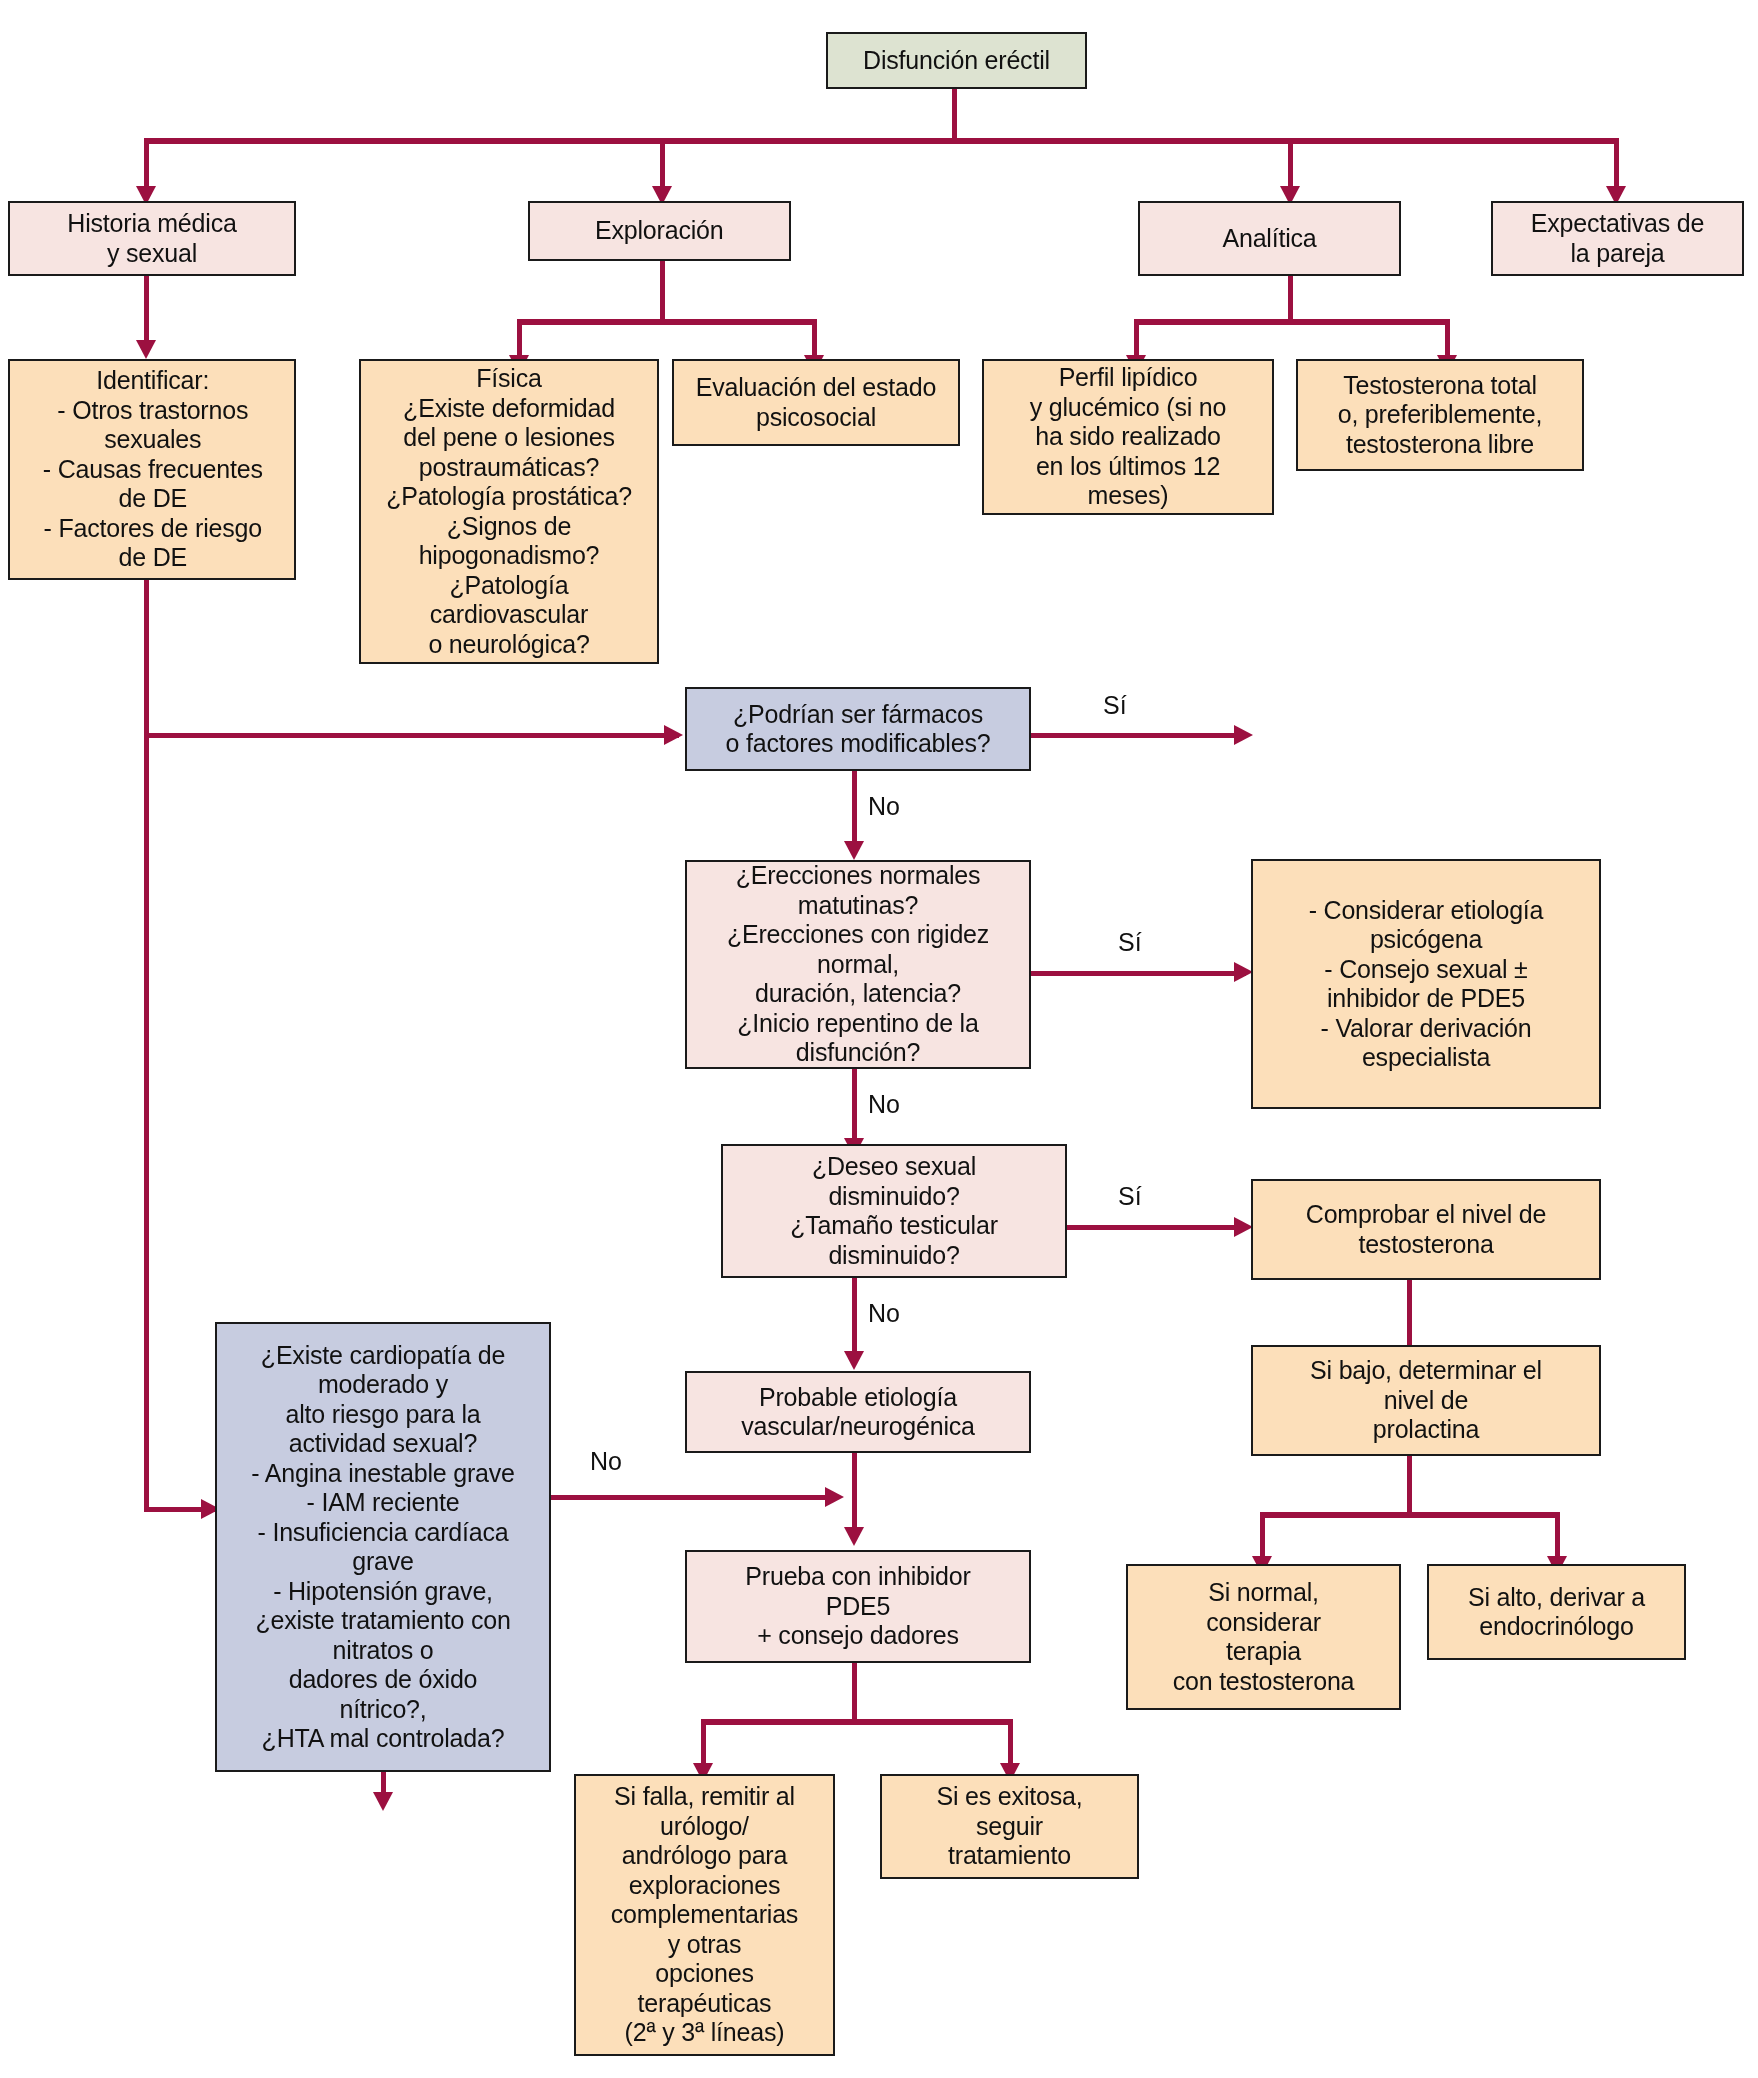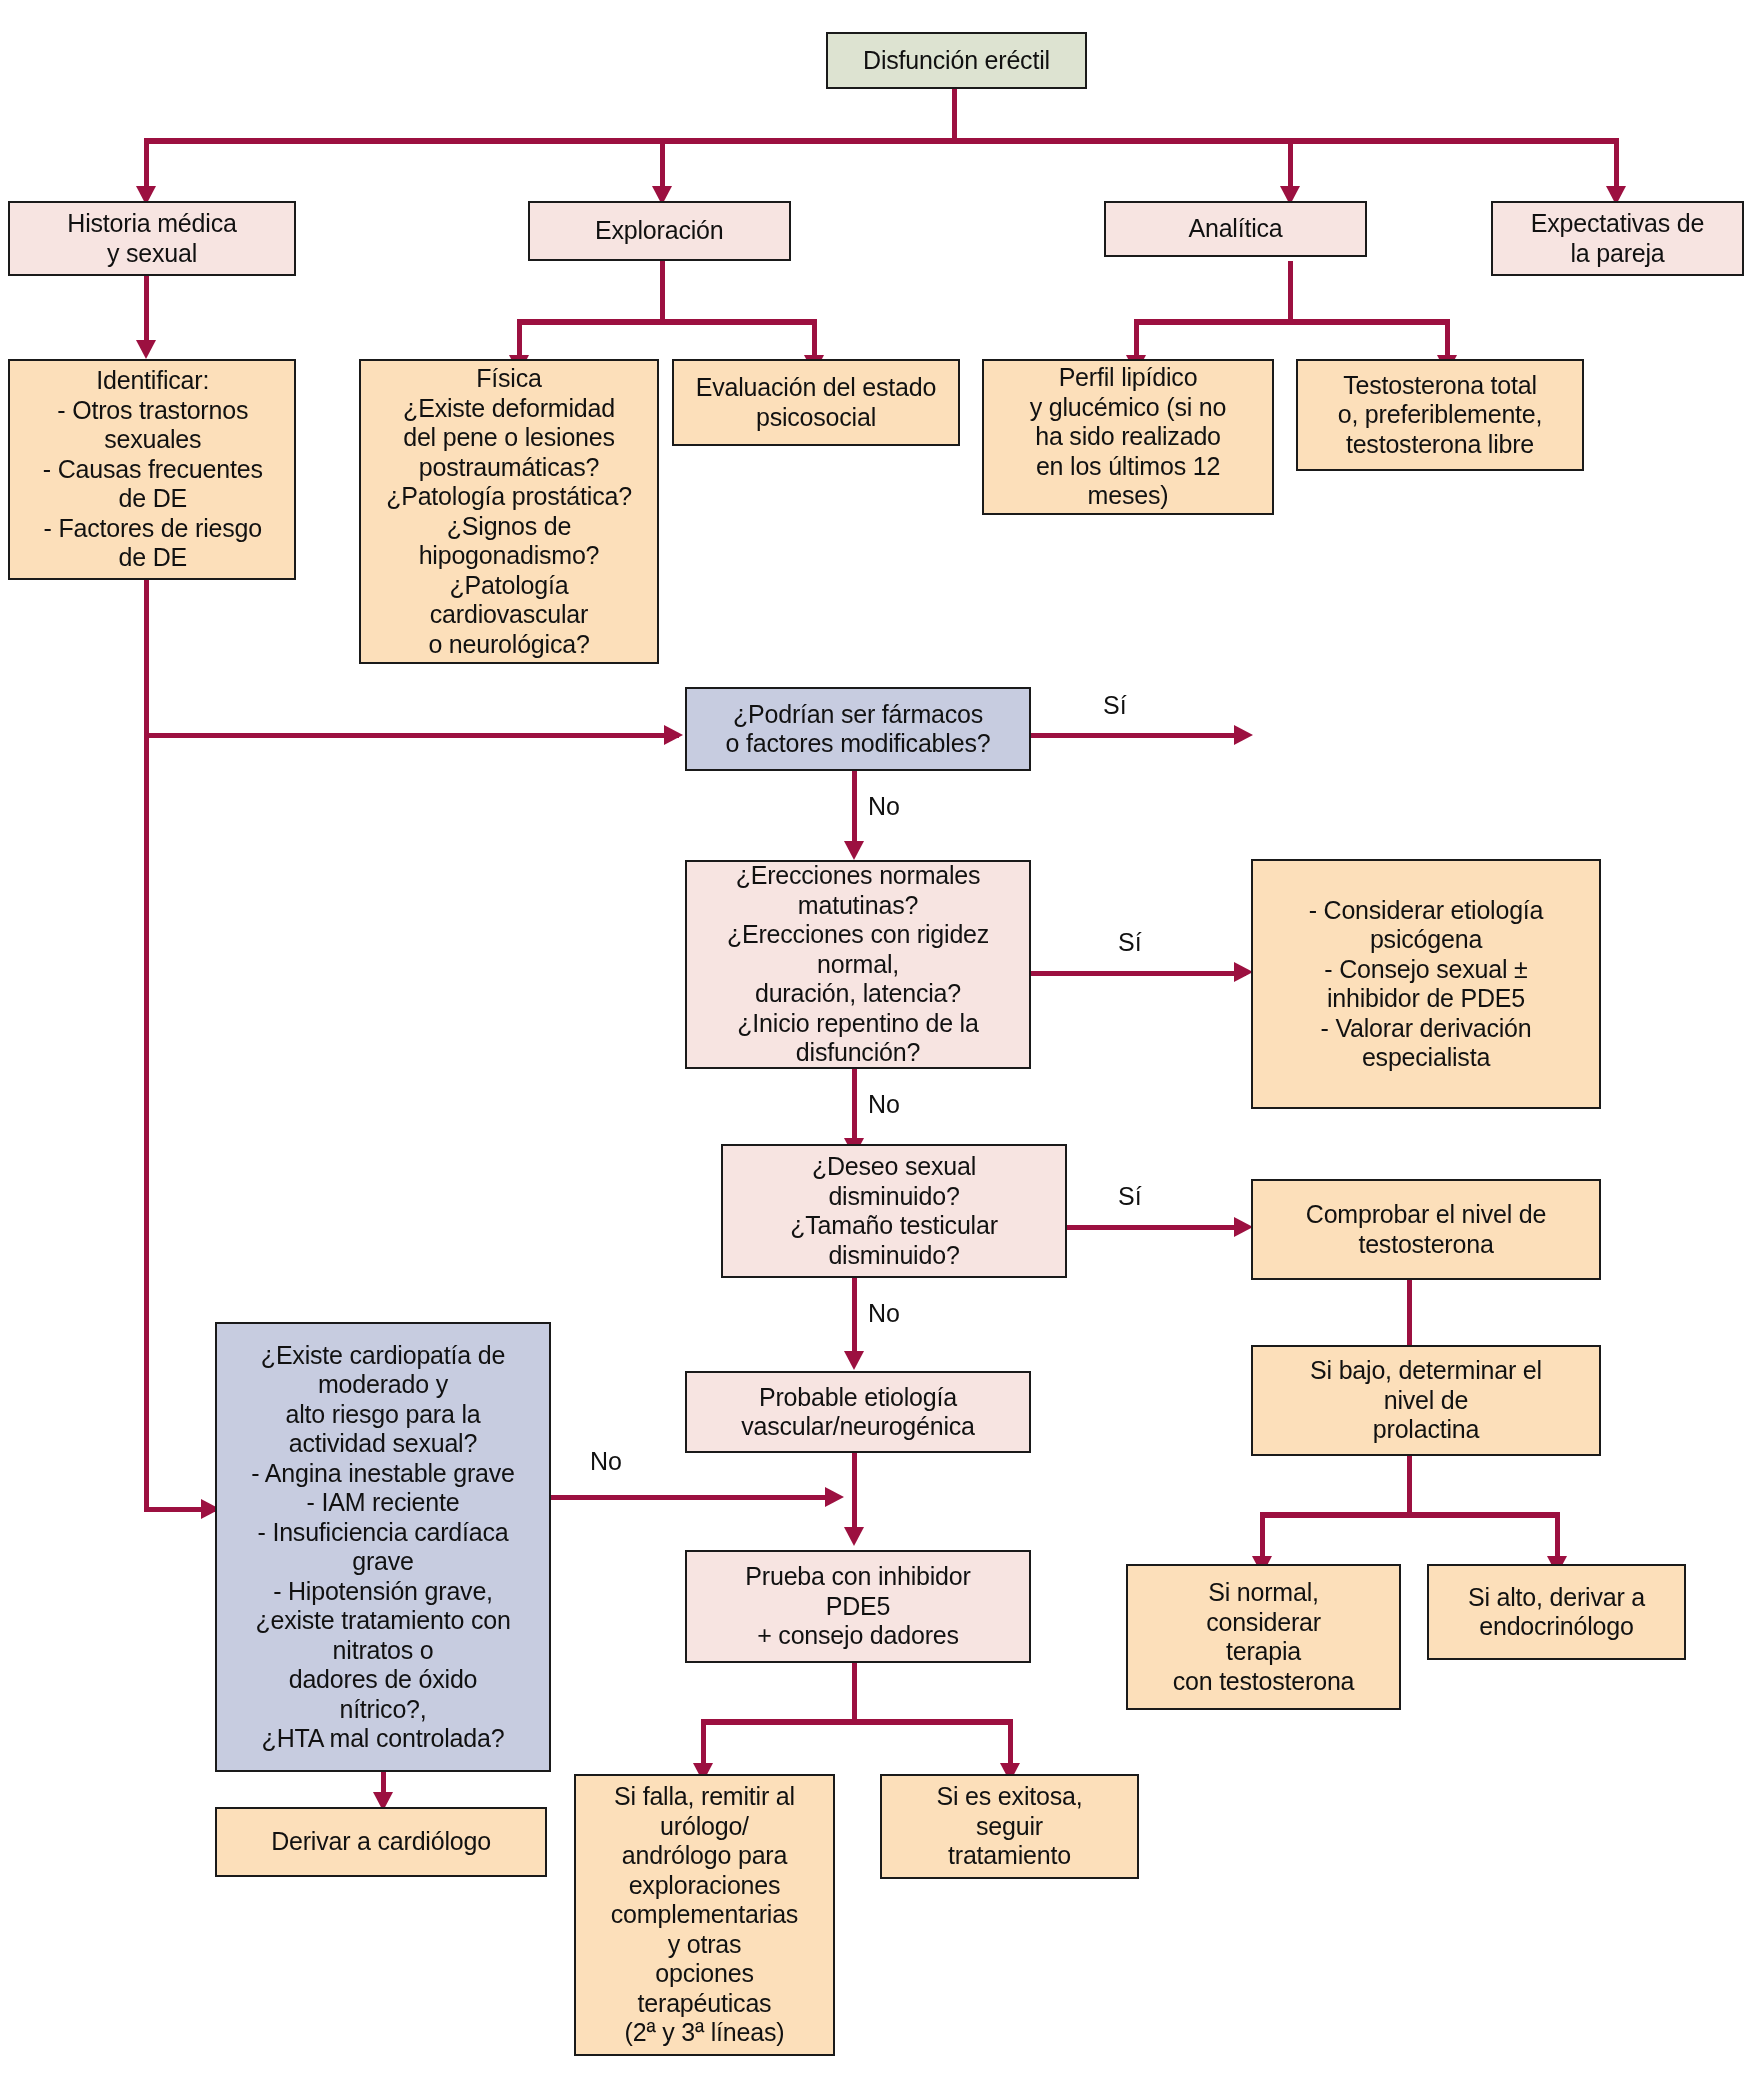--- a/index.html
+++ b/index.html
@@ -162,21 +162,21 @@
   <div class="ln" style="left:1008px; top:1719px; width:4.9px; height:53px;"></div>
   <div class="arw arw-down" style="left:1000px; top:1763px;"></div>
 
   <div class="node n-green" style="left:826px; top:32px; width:261px; height:57px;">Disfunción eréctil</div>
 
   <div class="node n-pink" style="left:8px; top:201px; width:288px; height:75px;">Historia médica
 y sexual</div>
 
   <div class="node n-pink" style="left:528px; top:201px; width:263px; height:60px;padding-left:6px;">Exploración</div>
 
-  <div class="node n-pink" style="left:1104px; top:201px; width:263px; height:56px;">Analítica</div>
+  <div class="node n-pink" style="left:1138px; top:201px; width:263px; height:75px;">Analítica</div>
 
   <div class="node n-pink" style="left:1491px; top:201px; width:253px; height:75px;">Expectativas de
 la pareja</div>
 
   <div class="node n-peach" style="left:8px; top:359px; width:288px; height:221px;padding-left:8px;">Identificar:
 - Otros trastornos
 sexuales
 - Causas frecuentes
 de DE
 - Factores de riesgo
@@ -253,21 +253,20 @@
 - IAM reciente
 - Insuficiencia cardíaca
 grave
 - Hipotensión grave,
 ¿existe tratamiento con
 nitratos o
 dadores de óxido
 nítrico?,
 ¿HTA mal controlada?</div>
 
-  <div class="node n-peach" style="left:215px; top:1807px; width:332px; height:70px;">Derivar a cardiólogo</div>
 
   <div class="node n-pink" style="left:685px; top:1371px; width:346px; height:82px;">Probable etiología
 vascular/neurogénica</div>
 
   <div class="node n-pink" style="left:685px; top:1550px; width:346px; height:113px;">Prueba con inhibidor
 PDE5
 + consejo dadores</div>
 
   <div class="node n-peach" style="left:574px; top:1774px; width:261px; height:282px;">Si falla, remitir al
 urólogo/

